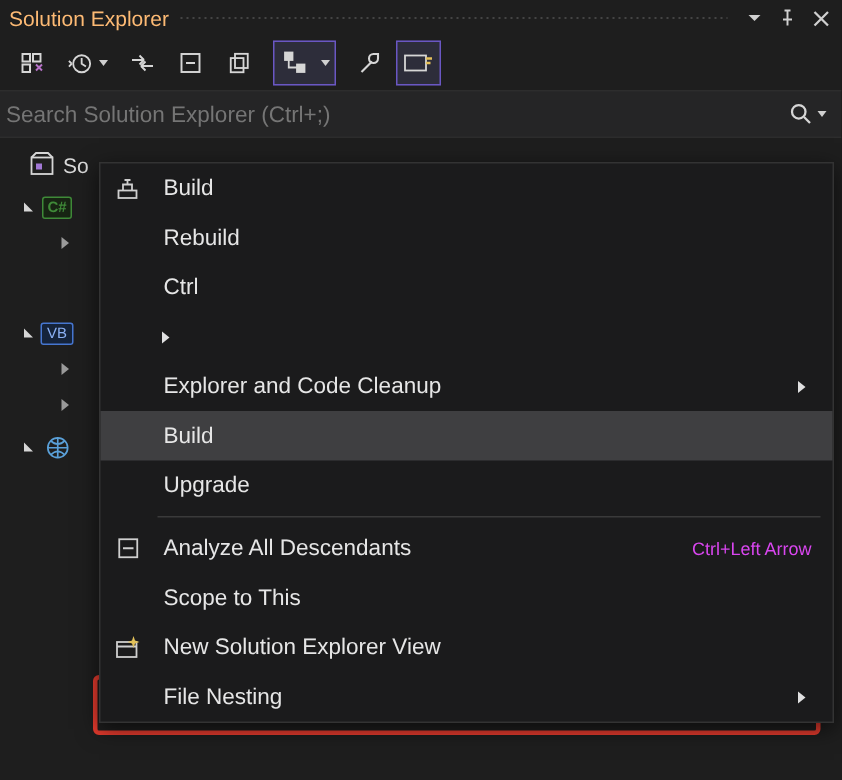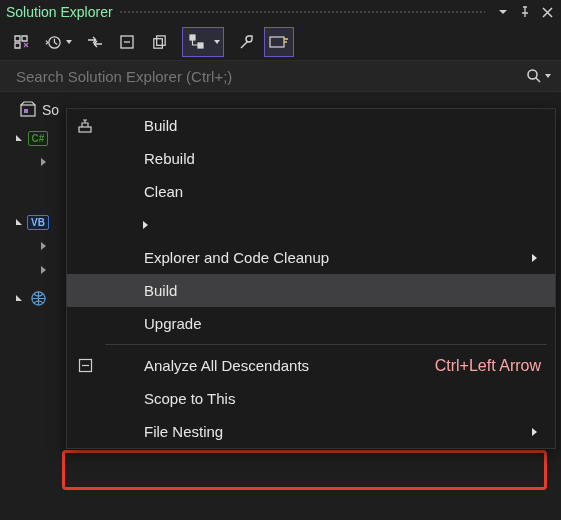--- a/index.html
+++ b/index.html
@@ -13,21 +13,21 @@
     overflow: hidden;
     position: relative;
   }
   
   .title-bar {
     display: flex;
     align-items: center;
     height: 24px;
     padding-left: 6px;
     background: #1e1e1e;
-    color: #86efac;
+    color: #fdba74;
   }
   .title-bar .title { font-size: 14px; }
   .title-dots {
     flex: 1;
     height: 6px;
     margin: 0 8px 0 6px;
     background-image: radial-gradient(#444 1px, transparent 1px);
     background-size: 4px 4px;
     background-position: 0 1px;
   }
@@ -67,21 +67,21 @@
     border-bottom: 1px solid #2d2d2d;
     background: #252526;
   }
   .search-input {
     flex: 1;
     background: transparent;
     border: none;
     outline: none;
     color: #b9b9b9;
     font-size: 15px;
-    padding-left: 16px;
+    padding-left: 4px;
     font-family: inherit;
   }
   .search-icon-box {
     width: 44px;
     display: flex;
     align-items: center;
     justify-content: center;
     gap: 2px;
     color: #cfcfcf;
   }
@@ -108,21 +108,21 @@
     padding: 1px 3px;
     font-weight: 600;
     border-radius: 2px;
   }
   .vb-chip {
     border: 1px solid #4676d0;
     color: #8bb0f3;
     background: #15233a;
     font-size: 10px;
     padding: 1px 3px;
-    font-weight: 700;
+    font-weight: 400;
     border-radius: 2px;
   }
   .truncated { overflow: hidden; white-space: nowrap; }
 
   
   .context-menu {
     position: absolute;
     top: 108px;
     left: 66px;
     width: 490px;
@@ -131,32 +131,31 @@
     box-shadow: 0 4px 14px rgba(0,0,0,0.6);
     z-index: 50;
   }
   .cm-row {
     display: flex;
     align-items: center;
     height: 33px;
     padding-right: 14px;
     color: #e6e6e6;
     font-size: 15px;
-    gap: 35px;
   }
   .cm-row.hover { background: #3f3f41; }
   .cm-icon-col {
     width: 36px;
     display: flex;
     align-items: center;
     justify-content: center;
     color: #d0d0d0;
   }
   .cm-label { flex: 1; padding-left: 6px; }
-  .cm-shortcut { color: #fca5a5; font-size: 16px; }
+  .cm-shortcut { color: #d946ef; font-size: 12px; }
   .cm-sub { width: 14px; display:flex; align-items:center; justify-content:center; color:#e0e0e0; }
   .cm-sep {
     height: 1px;
     background: #3a3a3a;
     margin: 4px 8px 4px 38px;
   }
   .highlight-box {
     position: absolute;
     border: 3px solid #e63b2e;
     border-radius: 4px;
@@ -353,21 +352,21 @@
     <span class="cm-label">Build</span>
   </div>
 
   <div class="cm-row">
     <span class="cm-icon-col"></span>
     <span class="cm-label">Rebuild</span>
   </div>
 
   <div class="cm-row">
     <span class="cm-icon-col"></span>
-    <span class="cm-label">Clean</span>
+    <span class="cm-label">Ctrl</span>
   </div>
 
   <div class="cm-row">
     <span class="cm-icon-col"></span>
     <span class="cm-sub">
       <svg width="8" height="10" viewBox="0 0 8 10">
           <path d="M2 1 L7 5 L2 9 Z" fill="#e0e0e0"></path>
         </svg>
     </span>
   </div>
@@ -404,20 +403,30 @@
     </span>
     <span class="cm-label">Analyze All Descendants</span>
     <span class="cm-shortcut">Ctrl+Left Arrow</span>
   </div>
 
   <div class="cm-row">
     <span class="cm-icon-col"></span>
     <span class="cm-label">Scope to This</span>
   </div>
 
+  <div class="cm-row" style="position:relative;">
+    <span class="cm-icon-col">
+      <svg width="17" height="16" viewBox="0 0 17 16" fill="none">
+        <rect x="1" y="4" width="13" height="10" stroke="#cfcfcf" stroke-width="1.2"></rect>
+        <path d="M1 7 H14" stroke="#cfcfcf" stroke-width="1.2"></path>
+        <path d="M12 0 L13 3 L16 4 L13 5 L12 8 L11 5 L8 4 L11 3 Z" fill="#e2c15a"></path>
+      </svg>
+    </span>
+    <span class="cm-label">New Solution Explorer View</span>
+  </div>
 
   <div class="cm-row">
     <span class="cm-icon-col"></span>
     <span class="cm-label">File Nesting</span>
     <span class="cm-sub">
       <svg width="8" height="10" viewBox="0 0 8 10">
           <path d="M2 1 L7 5 L2 9 Z" fill="#e0e0e0"></path>
         </svg>
     </span>
   </div>

